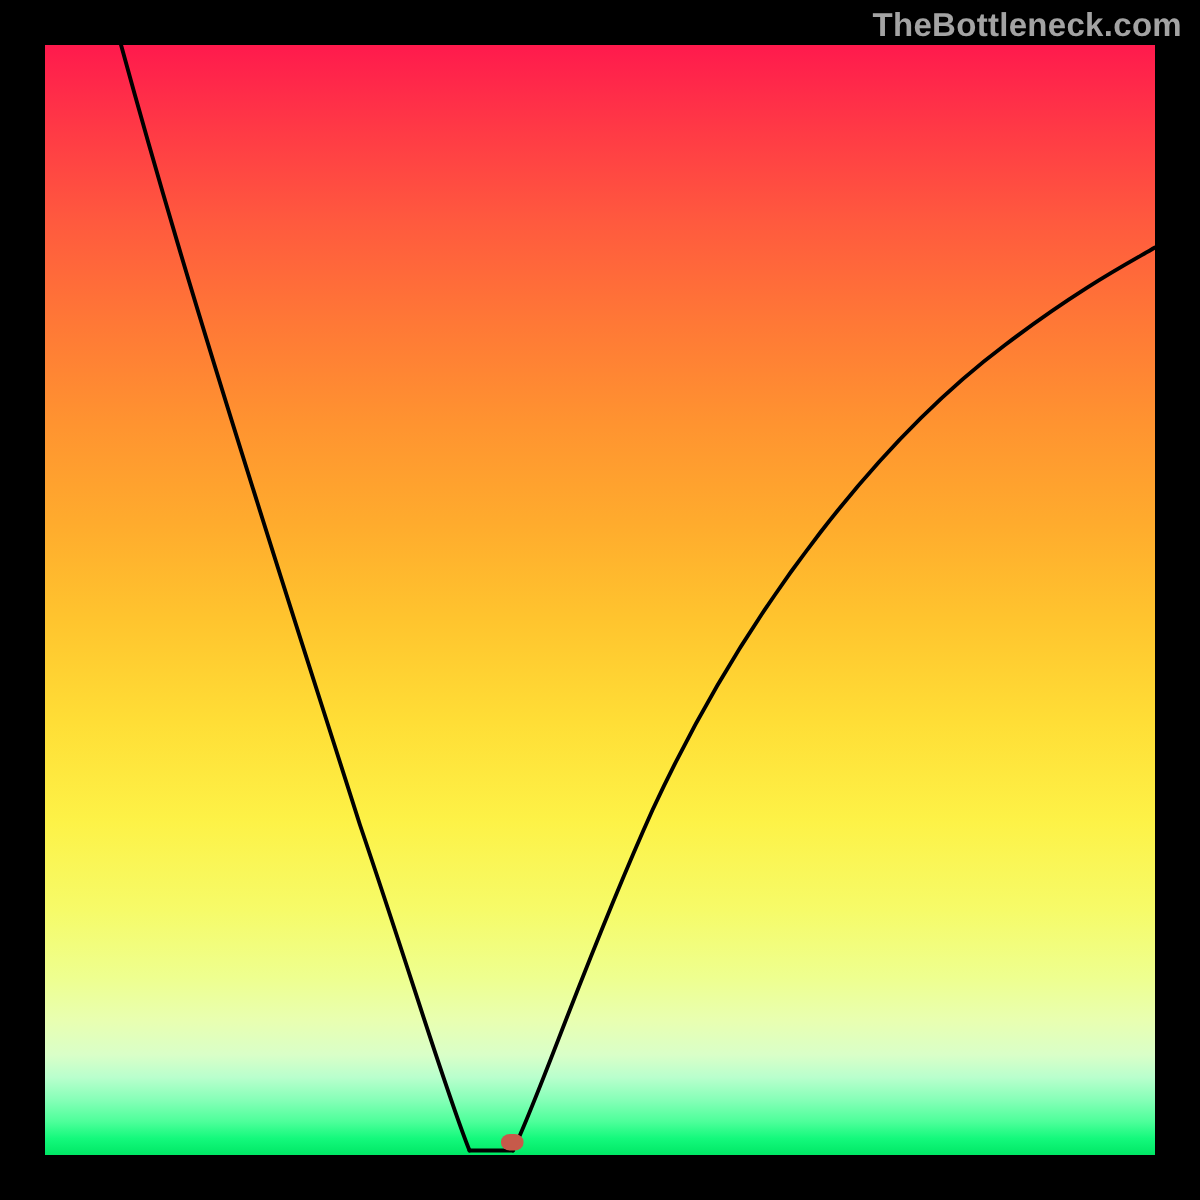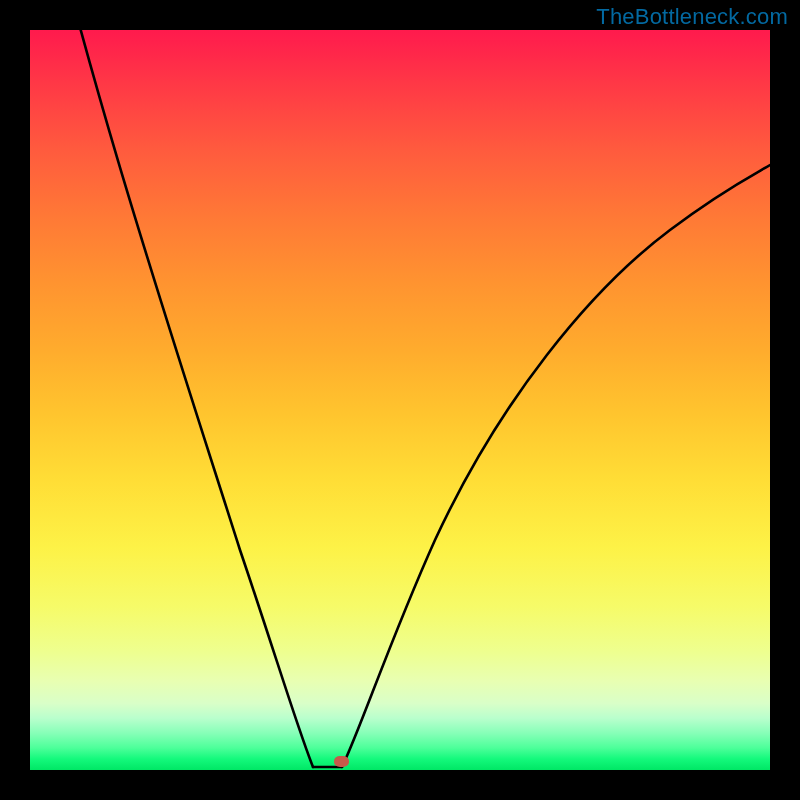--- a/index.html
+++ b/index.html
@@ -43,22 +43,22 @@
       #4dff9a 97%,
       #14f97c 98.5%,
       #00e765 100%);
   }
   .watermark {
     position: absolute;
     top: 4px;
     right: 12px;
     font-family: Arial, Helvetica, sans-serif;
     font-size: 22px;
-    font-weight: normal;
-    color: #0369a1;
+    font-weight: bold;
+    color: #a3a3a3;
     letter-spacing: 0.2px;
   }
   svg.curve {
     position: absolute;
     left: 0;
     top: 0;
     width: 740px;
     height: 740px;
   }
   .curve path {

